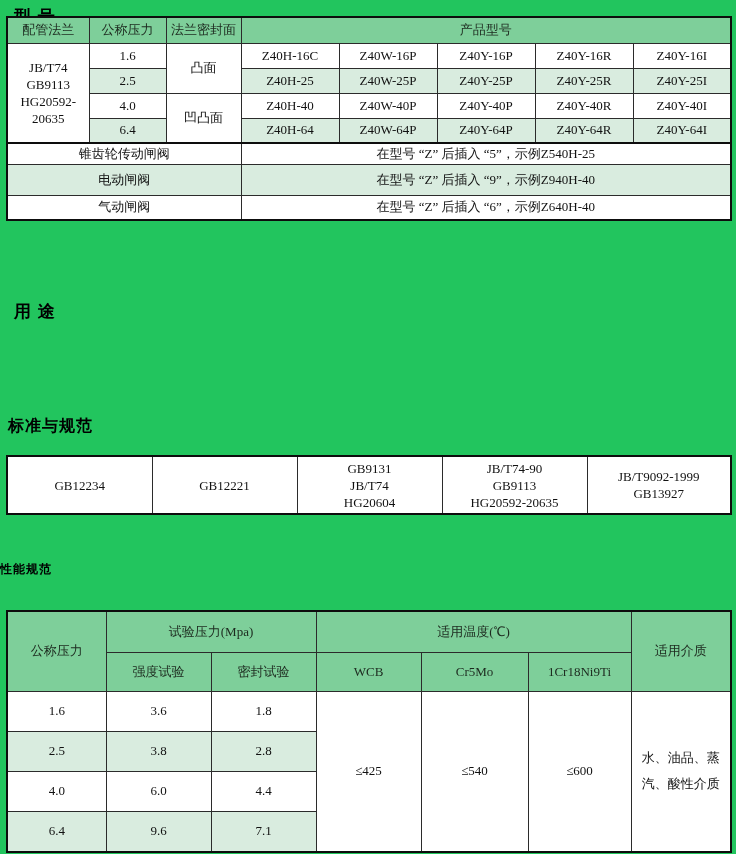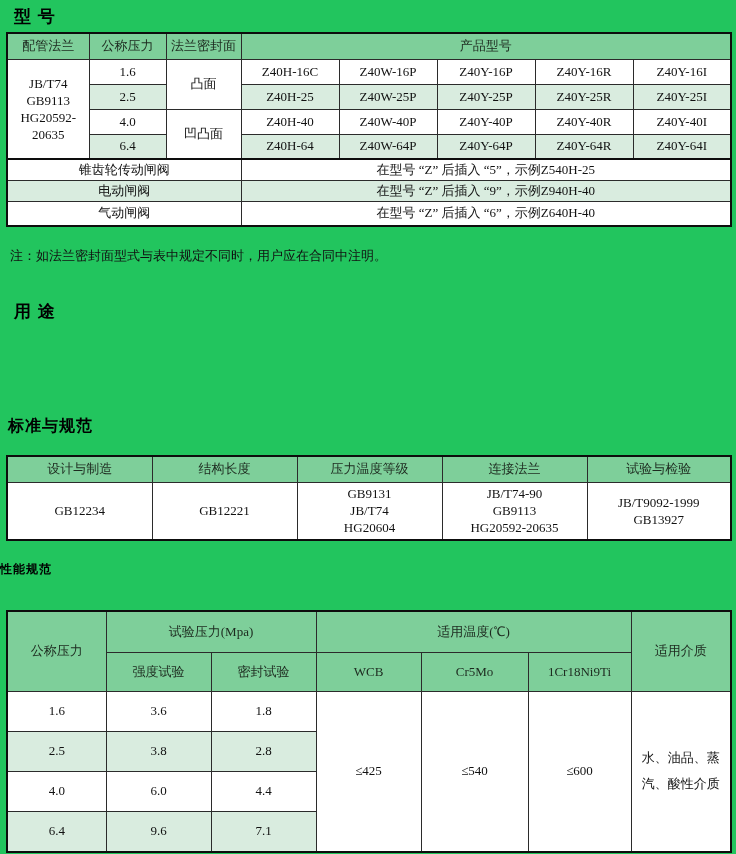--- a/index.html
+++ b/index.html
@@ -54,21 +54,21 @@
   .line { display:block; line-height:17px; }
   .media-cell { padding:0 10px; line-height:26px; }
 </style>
 </head>
 <body>
 
 <div class="page">
 
   <div class="sec-title" style="left:14px; top:5px;">型 号</div>
 
-  <table style="left:6px; top:32px; width:724px;">
+  <table style="left:6px; top:16px; width:724px;">
     <colgroup>
       <col style="width:82px">
         <col style="width:77px">
         <col style="width:75px">
       <col style="width:98px">
         <col style="width:98px">
         <col style="width:98px">
         <col style="width:98px">
         <col style="width:98px">
     </colgroup>
@@ -116,53 +116,45 @@
       <td class="alt">Z40H-64</td>
       <td class="alt">Z40W-64P</td>
       <td class="alt">Z40Y-64P</td>
       <td class="alt">Z40Y-64R</td>
       <td class="alt">Z40Y-64I</td>
     </tr>
     <tr style="height:20px">
       <td colspan="3" class="thick-top">锥齿轮传动闸阀</td>
       <td colspan="5" class="thick-top">在型号 “Z” 后插入 “5”，示例Z540H-25</td>
     </tr>
-    <tr style="height:21px">
+    <tr style="height:31px">
       <td colspan="3" class="alt">电动闸阀</td>
       <td colspan="5" class="alt">在型号 “Z” 后插入 “9”，示例Z940H-40</td>
     </tr>
     <tr style="height:24px">
       <td colspan="3">气动闸阀</td>
       <td colspan="5">在型号 “Z” 后插入 “6”，示例Z640H-40</td>
     </tr>
   </tbody>
     </table>
 
-  <div class="note" style="left:10px; top:247px;">注：如法兰密封面型式与表中规定不同时，用户应在合同中注明。</div>
 
   <div class="sec-title" style="left:14px; top:300px;">用 途</div>
 
   <div class="sec-title" style="left:8px; top:416px; font-size:16px;">标准与规范</div>
 
   <table style="left:6px; top:455px; width:724px;">
     <colgroup>
       <col style="width:145px">
         <col style="width:145px">
         <col style="width:145px">
         <col style="width:145px">
         <col style="width:144px">
     </colgroup>
     <tbody>
-        <tr style="height:26px">
-      <td class="hdr">设计与制造</td>
-      <td class="hdr">结构长度</td>
-      <td class="hdr">压力温度等级</td>
-      <td class="hdr">连接法兰</td>
-      <td class="hdr">试验与检验</td>
-    </tr>
     <tr style="height:58px">
       <td>
         <span class="line">GB12234</span>
       </td>
       <td>
         <span class="line">GB12221</span>
       </td>
       <td>
         <span class="line">GB9131</span>
         <span class="line">JB/T74</span>

